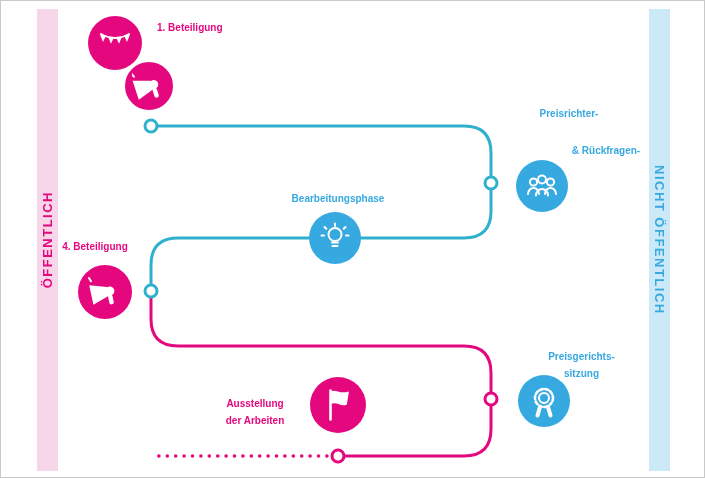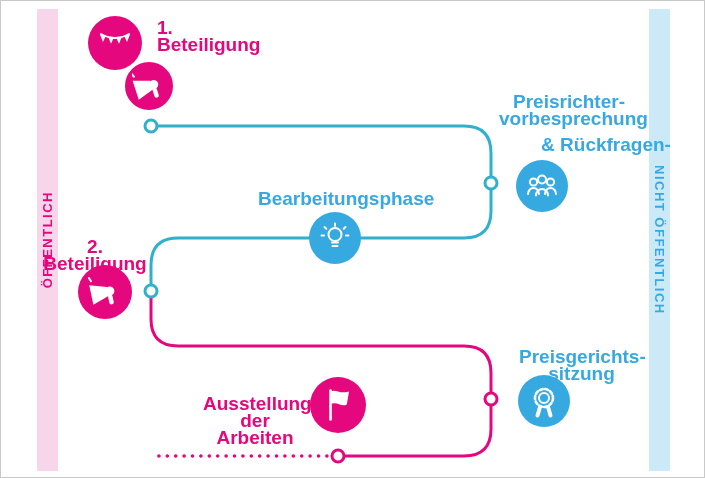--- a/index.html
+++ b/index.html
@@ -28,21 +28,21 @@
   .band-right{left:648px;background:var(--band-blue)}
   .band-text{font-size:13px;font-weight:bold;letter-spacing:1.5px;white-space:nowrap;writing-mode:vertical-rl}
   .band-left .band-text{transform:rotate(180deg)}
   .pink-text{color:var(--pink)}
   .blue-text{color:var(--blue)}
   .node{position:absolute;border-radius:50%;display:flex;align-items:center;justify-content:center;z-index:3}
   .pink-bg{background:var(--pink)}
   .blue-bg{background:var(--blue)}
   .node svg{width:34px;height:34px;display:block}
   .ws{stroke:#fff;fill:none;stroke-width:2px;stroke-linecap:round}
-  .lbl{position:absolute;font-size:19px;font-weight:bold;line-height:17px;z-index:4;text-align:center}
+  .lbl{position:absolute;font-size:10px;font-weight:bold;line-height:17px;z-index:4;text-align:center}
 </style>
 </head>
 <body>
 
 <div class="stage">
 
   <svg class="flow" viewBox="0 0 705 478" xmlns="http://www.w3.org/2000/svg">
     <path class="line teal" d="M 150 125 L 463 125 Q 490 125 490 152 L 490 210 Q 490 237 463 237 L 177 237 Q 150 237 150 264 L 150 290"></path>
     <path class="line pink" d="M 150 290 L 150 318 Q 150 345 177 345 L 463 345 Q 490 345 490 372 L 490 428 Q 490 455 463 455 L 340 455"></path>
     <path class="line pink dashed" d="M 326 455 L 154 455"></path>
@@ -123,34 +123,33 @@
     <svg viewBox="-17 -17 34 34">
       <path class="ws" d="M -7.5 -14.5 V 14.5" style="stroke-width:2.6px"></path>
       <path d="M -7.5 -13.5 C -2 -16.5 1 -10.5 11 -13.5 L 8.8 -0.5 C 3 2.5 0 -3.5 -7.5 -1 Z" fill="#fff"></path>
     </svg>
   </div>
 
   <div class="lbl pink-text" style="left:156px;top:18px;width:120px;text-align:left">
     <div>1. Beteiligung</div>
   </div>
 
-  <div class="lbl blue-text" style="left:498px;top:92px;width:140px">
+  <div class="lbl blue-text" style="left:498px;top:104px;width:140px">
     <div>Preisrichter-</div>
-    <div>vorbesprechung</div>
   </div>
-  <div class="lbl blue-text" style="left:540px;top:135px;width:130px">
+  <div class="lbl blue-text" style="left:540px;top:141px;width:130px">
     <div>&amp; Rückfragen-</div>
   </div>
 
   <div class="lbl blue-text" style="left:257px;top:189px;width:160px">
     <div>Bearbeitungsphase</div>
   </div>
 
   <div class="lbl pink-text" style="left:40px;top:237px;width:108px">
-    <div>2. Beteiligung</div>
+    <div>4. Beteiligung</div>
   </div>
 
   <div class="lbl blue-text" style="left:518px;top:347px;width:125px">
     <div>Preisgerichts-</div>
     <div>sitzung</div>
   </div>
 
   <div class="lbl pink-text" style="left:202px;top:394px;width:104px">
     <div>Ausstellung</div>
     <div>der Arbeiten</div>

